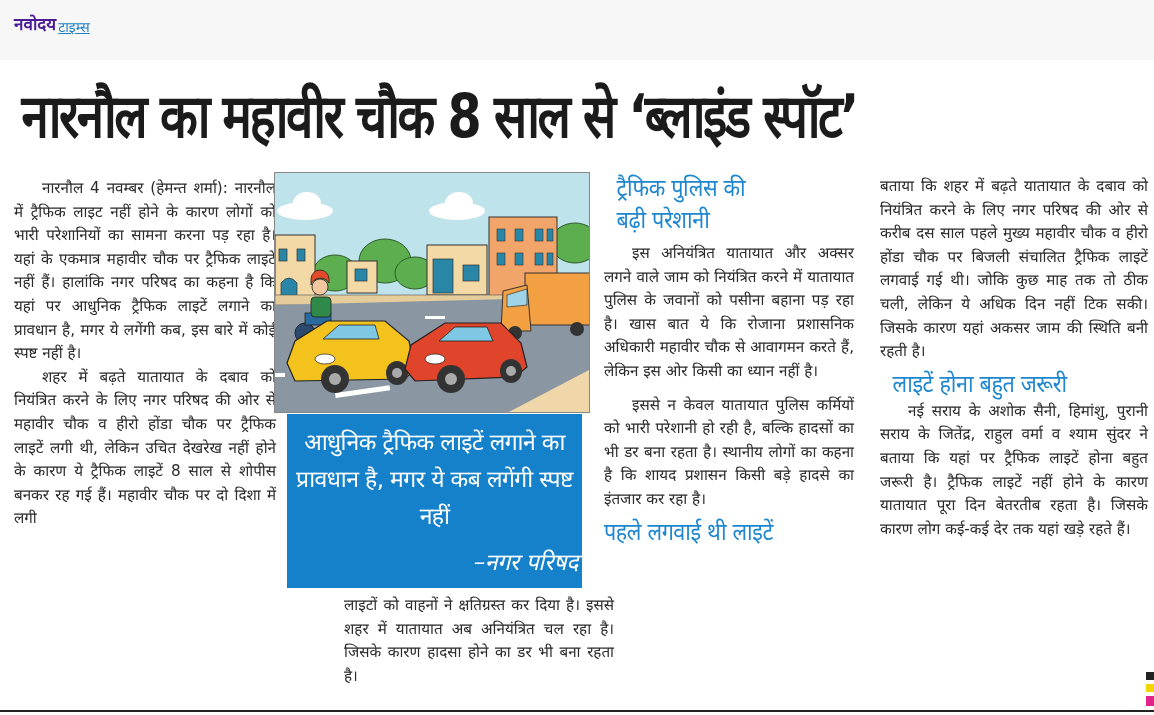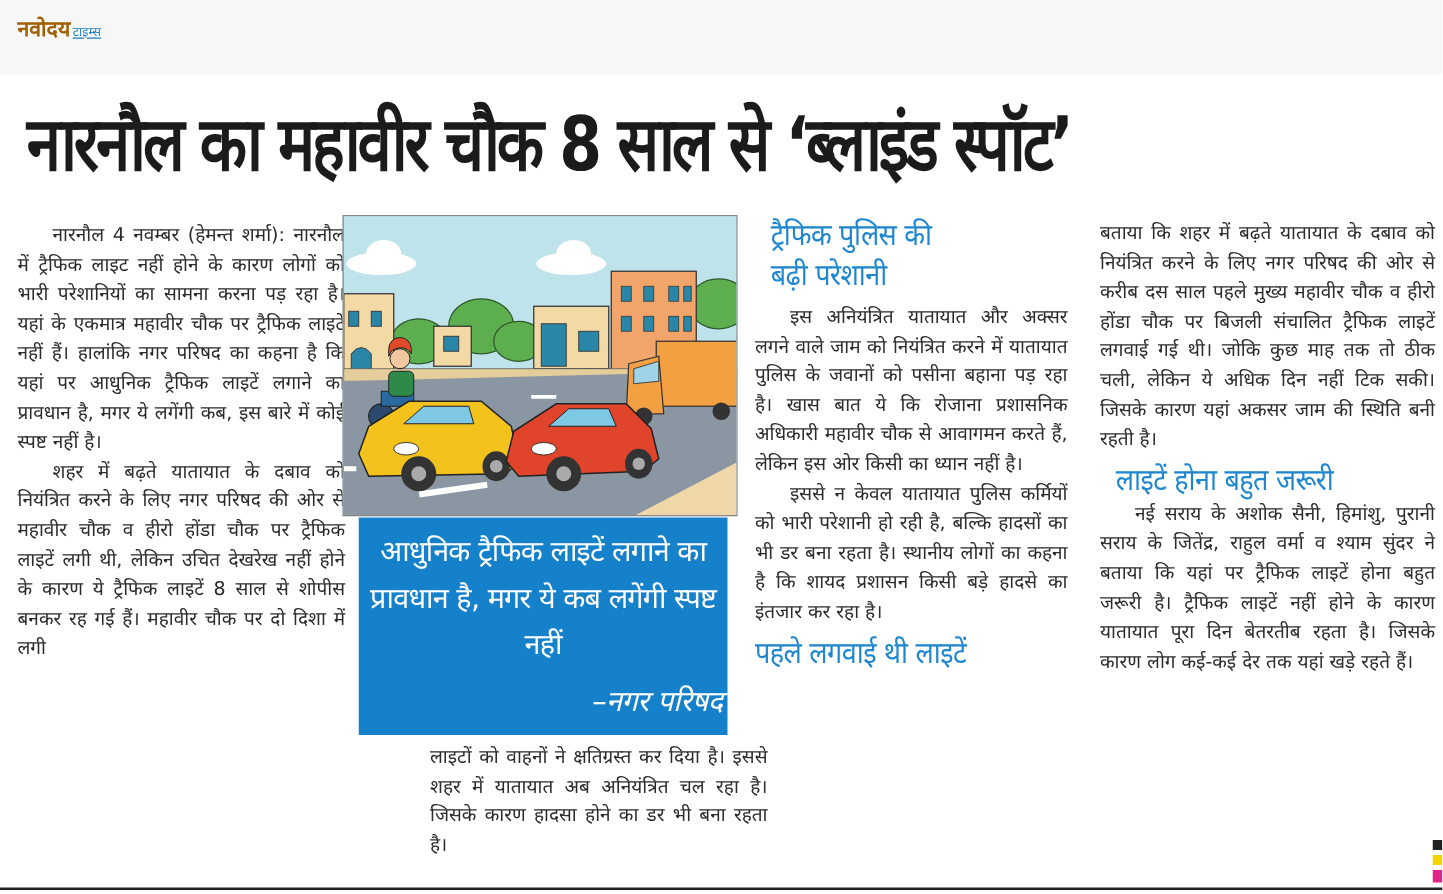--- a/index.html
+++ b/index.html
@@ -7,22 +7,22 @@
     body { position: relative; font-family: "DejaVu Sans", sans-serif; color: #222; }
 
     .topbar {
       position: absolute; left: 0; top: 0; width: 1154px; height: 60px;
       background: #f7f7f7;
     }
     .logo {
       position: absolute; left: 14px; top: 10px; height: 24px;
       display: flex; align-items: flex-end; gap: 2px;
     }
-    .logo-main { font-family: "DejaVu Sans", sans-serif; font-weight: bold; font-size: 17px; color: #a16207; line-height: 20px; }
-    .logo-sub { font-family: "DejaVu Sans", sans-serif; font-size: 10px; color: #1f7fc4; line-height: 14px; text-decoration: underline; }
+    .logo-main { font-family: "DejaVu Sans", sans-serif; font-weight: bold; font-size: 17px; color: #4c1d95; line-height: 20px; }
+    .logo-sub { font-family: "DejaVu Sans", sans-serif; font-size: 14px; color: #1f7fc4; line-height: 14px; text-decoration: underline; }
     .edition {
       position: absolute; left: 163px; top: 9px;
       font-family: "Liberation Sans", sans-serif; font-size: 14.5px; color: #111; line-height: 20px;
       font-weight: bold; letter-spacing: 0.1px;
     }
     .edition div { font-weight: bold; }
 
     .headline {
       position: absolute; left: 10px; top: 70px; width: 1140px; height: 92px;
       font-family: "DejaVu Sans", sans-serif; font-weight: bold; font-size: 60px;
@@ -193,21 +193,21 @@
 <div class="col col2-bottom">
   <p>लाइटों को वाहनों ने क्षतिग्रस्त कर दिया है। इससे शहर में यातायात अब अनियंत्रित चल रहा है। जिसके कारण हादसा होने का डर भी बना रहता है।</p>
 </div>
 
 <div class="col col3">
   <div class="subhead">
     <div>ट्रैफिक पुलिस की</div>
     <div>बढ़ी परेशानी</div>
   </div>
   <p class="indent" style="margin-top:6px;">इस अनियंत्रित यातायात और अक्सर लगने वाले जाम को नियंत्रित करने में यातायात पुलिस के जवानों को पसीना बहाना पड़ रहा है। खास बात ये कि रोजाना प्रशासनिक अधिकारी महावीर चौक से आवागमन करते हैं, लेकिन इस ओर किसी का ध्यान नहीं है।</p>
-  <p class="indent" style="margin-top:0;">इससे न केवल यातायात पुलिस कर्मियों को भारी परेशानी हो रही है, बल्कि हादसों का भी डर बना रहता है। स्थानीय लोगों का कहना है कि शायद प्रशासन किसी बड़े हादसे का इंतजार कर रहा है।</p>
+  <p class="indent" style="margin-top:10px;">इससे न केवल यातायात पुलिस कर्मियों को भारी परेशानी हो रही है, बल्कि हादसों का भी डर बना रहता है। स्थानीय लोगों का कहना है कि शायद प्रशासन किसी बड़े हादसे का इंतजार कर रहा है।</p>
   <div class="subhead left" style="margin-top:4px;">पहले लगवाई थी लाइटें</div>
 </div>
 
 <div class="col col4">
   <p>बताया कि शहर में बढ़ते यातायात के दबाव को नियंत्रित करने के लिए नगर परिषद की ओर से करीब दस साल पहले मुख्य महावीर चौक व हीरो होंडा चौक पर बिजली संचालित ट्रैफिक लाइटें लगवाई गई थी। जोकि कुछ माह तक तो ठीक चली, लेकिन ये अधिक दिन नहीं टिक सकी। जिसके कारण यहां अकसर जाम की स्थिति बनी रहती है।</p>
   <div class="subhead left" style="margin-top:4px; padding-left:14px;">लाइटें होना बहुत जरूरी</div>
   <p class="indent">नई सराय के अशोक सैनी, हिमांशु, पुरानी सराय के जितेंद्र, राहुल वर्मा व श्याम सुंदर ने बताया कि यहां पर ट्रैफिक लाइटें होना बहुत जरूरी है। ट्रैफिक लाइटें नहीं होने के कारण यातायात पूरा दिन बेतरतीब रहता है। जिसके कारण लोग कई-कई देर तक यहां खड़े रहते हैं।</p>
 </div>
 
 <div class="bottom-rule"></div>

